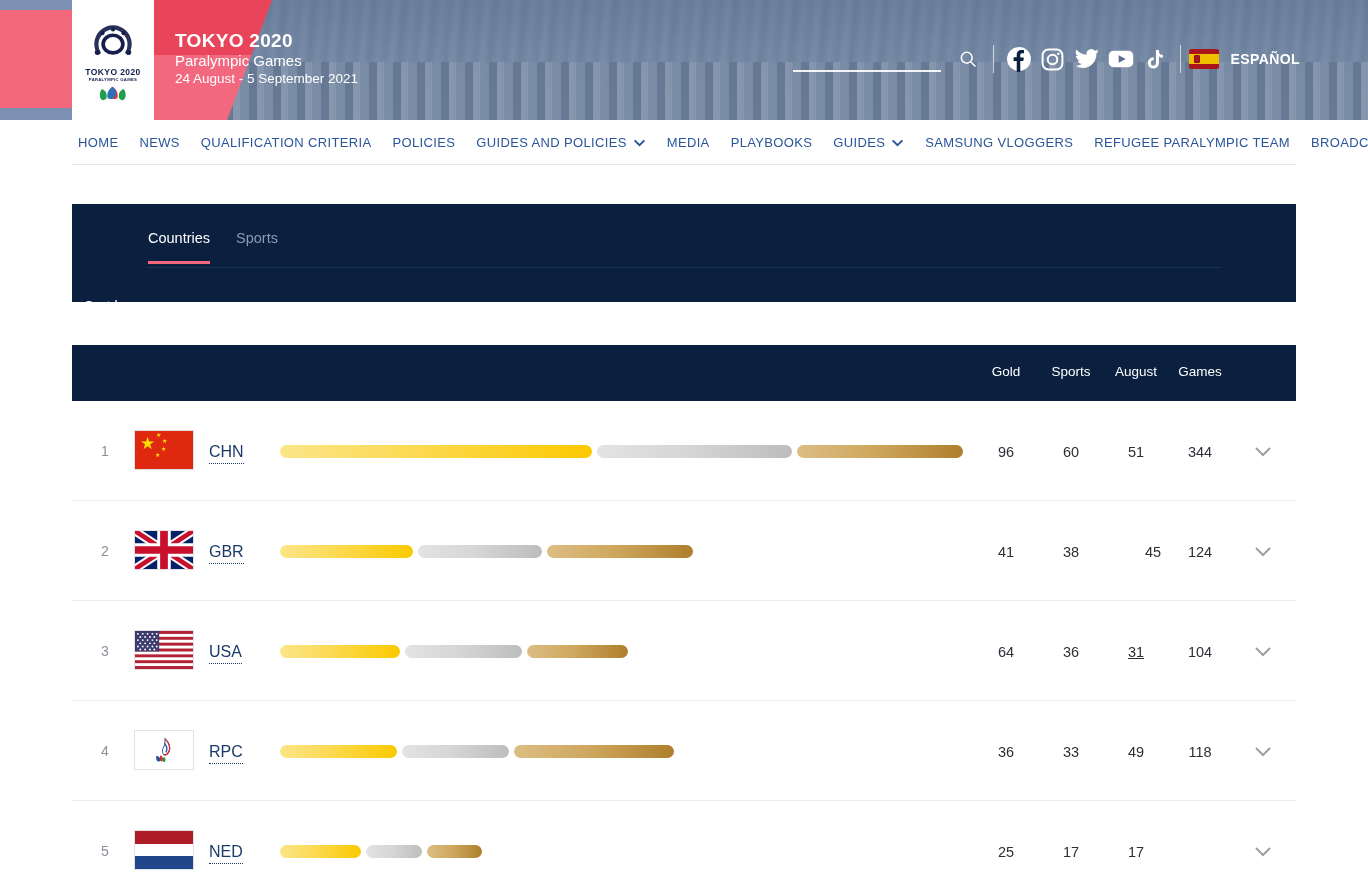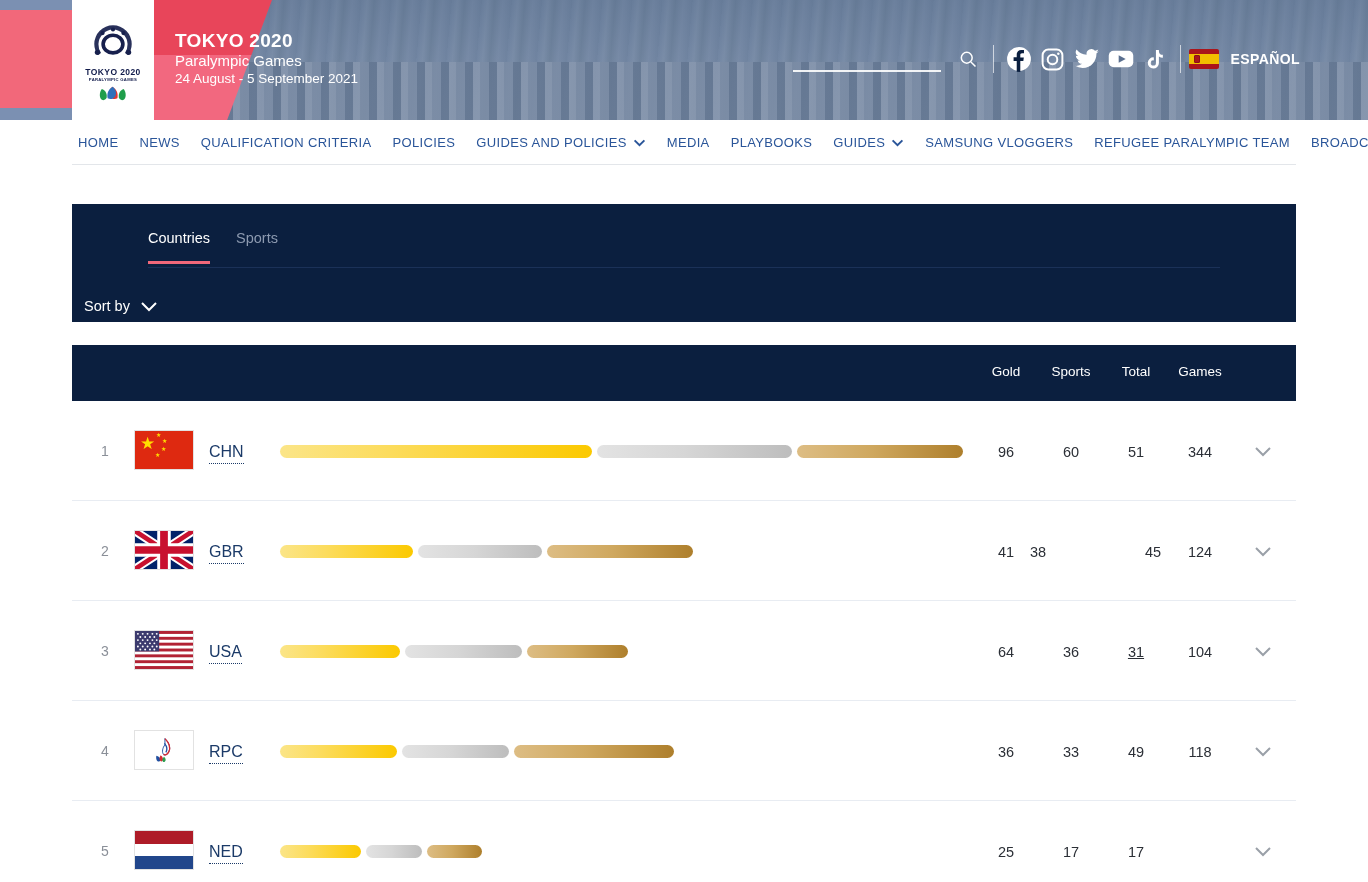--- a/index.html
+++ b/index.html
@@ -86,21 +86,21 @@
   .nav-item {
     color:#2a5599; font-size: 13px; letter-spacing: .35px;
     margin-right: 21px; display:flex; align-items:center; gap:6px; cursor:pointer; white-space:nowrap;
   }
   .nav-rule {
     position:absolute; left: 72px; top: 164px; width: 1224px; height:1px; background:#e3e6ea;
   }
 
   
   .panel {
-    position: absolute; left: 72px; top: 204px; width: 1224px; height: 118px;
+    position: absolute; left: 72px; top: 204px; width: 1224px; height: 98px;
     background: #0b1f3f;
     text-decoration: underline;
   }
   .tabs { position:absolute; left: 76px; top: 26px; display:flex; gap: 26px; }
   .tab { font-size: 14.5px; cursor:pointer; padding-bottom: 18px; position: relative; }
   .tab.active { color:#ffffff; }
   .tab.active::after{
     content:""; position:absolute; left:0; bottom:0; width:100%; height:3px; background:#f2687a;
   }
   .tab.inactive { color:#8d9ab0; }
@@ -284,21 +284,21 @@
       <span class="sortby-label">Sort by</span>
       <svg width="18" height="11" viewBox="0 0 18 11" fill="none" stroke="#ffffff" stroke-width="2">
           <path d="M2 2l7 7 7-7"></path>
         </svg>
     </div>
   </div>
 
   <div class="thead" id="thead">
       <div class="th" style="left: 894px; width: 80px;">Gold</div>
       <div class="th" style="left: 959px; width: 80px;">Sports</div>
-      <div class="th" style="left: 1024px; width: 80px;">Total</div>
+      <div class="th" style="left: 1024px; width: 80px;">August</div>
       <div class="th" style="left: 1088px; width: 80px;">Games</div>
     </div>
 
   <div class="rows" id="rows">
       <div class="row">
         <div class="rank">1</div>
         <div class="flag">
           <div class="fl-cn">
             <span class="star" style="left:5px;top:4px;font-size:17px;">★</span>
             <span class="star" style="left:21px;top:1px;font-size:6px;">★</span>
@@ -330,21 +330,21 @@
             <path d="M30,0 V40 M0,20 H60" stroke="#fff" stroke-width="14"></path>
             <path d="M30,0 V40 M0,20 H60" stroke="#C8102E" stroke-width="8"></path>
           </svg></div>
         <div class="code">GBR</div>
         <div class="bars" style="left: 208px;">
           <div class="bar gold" style="width: 133.25px;"></div>
           <div class="bar silver" style="width: 123.5px;"></div>
           <div class="bar bronze" style="width: 146.25px;"></div>
         </div>
         <div class="num" style="left: 894px; width: 80px;">41</div>
-        <div class="num" style="left: 926px; width: 80px; text-align: center;">38</div>
+        <div class="num" style="left: 959px; width: 80px; text-align: center;">38</div>
         <div class="num" style="left: 1041px; width: 80px;">45</div>
         <div class="num" style="left: 1088px; width: 80px;">124</div>
         <div class="chev"><svg width="18" height="11" viewBox="0 0 18 11" fill="none" stroke="#9aa0a8" stroke-width="2">
             <path d="M2 2l7 7 7-7"></path>
           </svg></div>
       </div>
       <div class="row">
         <div class="rank">3</div>
         <div class="flag"><svg class="fl-us" viewBox="0 0 60 40" preserveAspectRatio="none">
             <rect width="60" height="40" fill="#fff"></rect>

